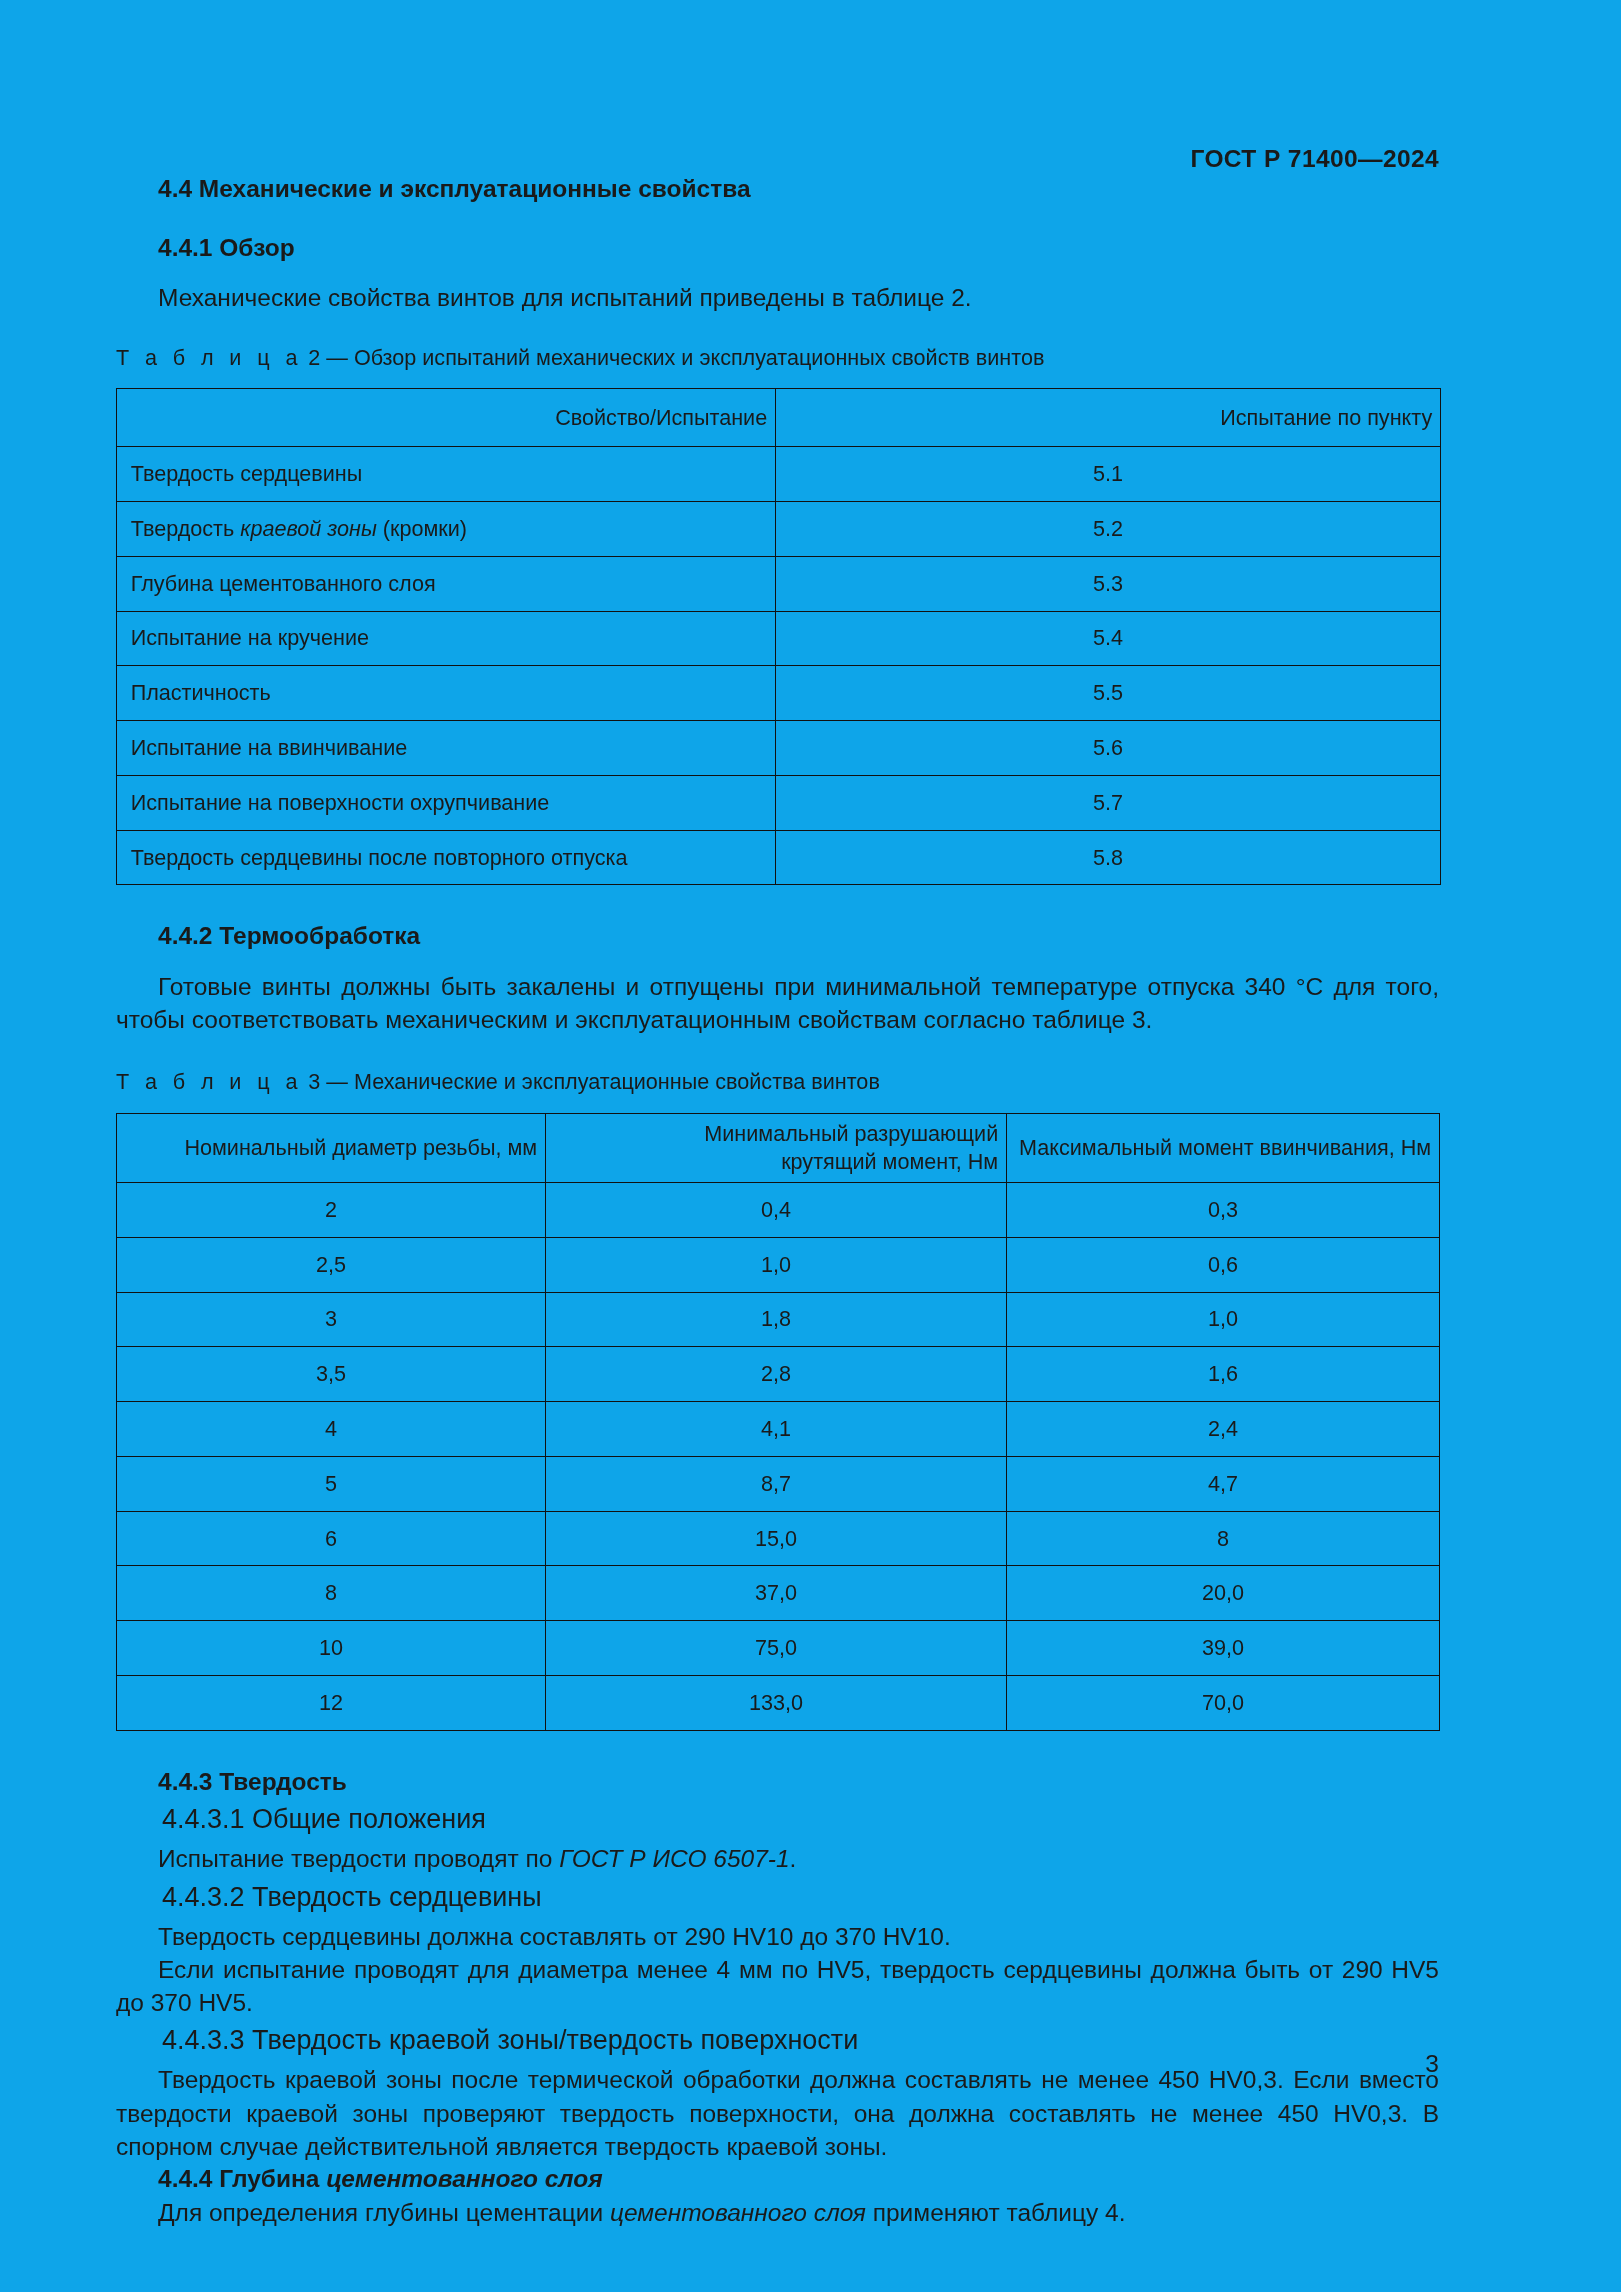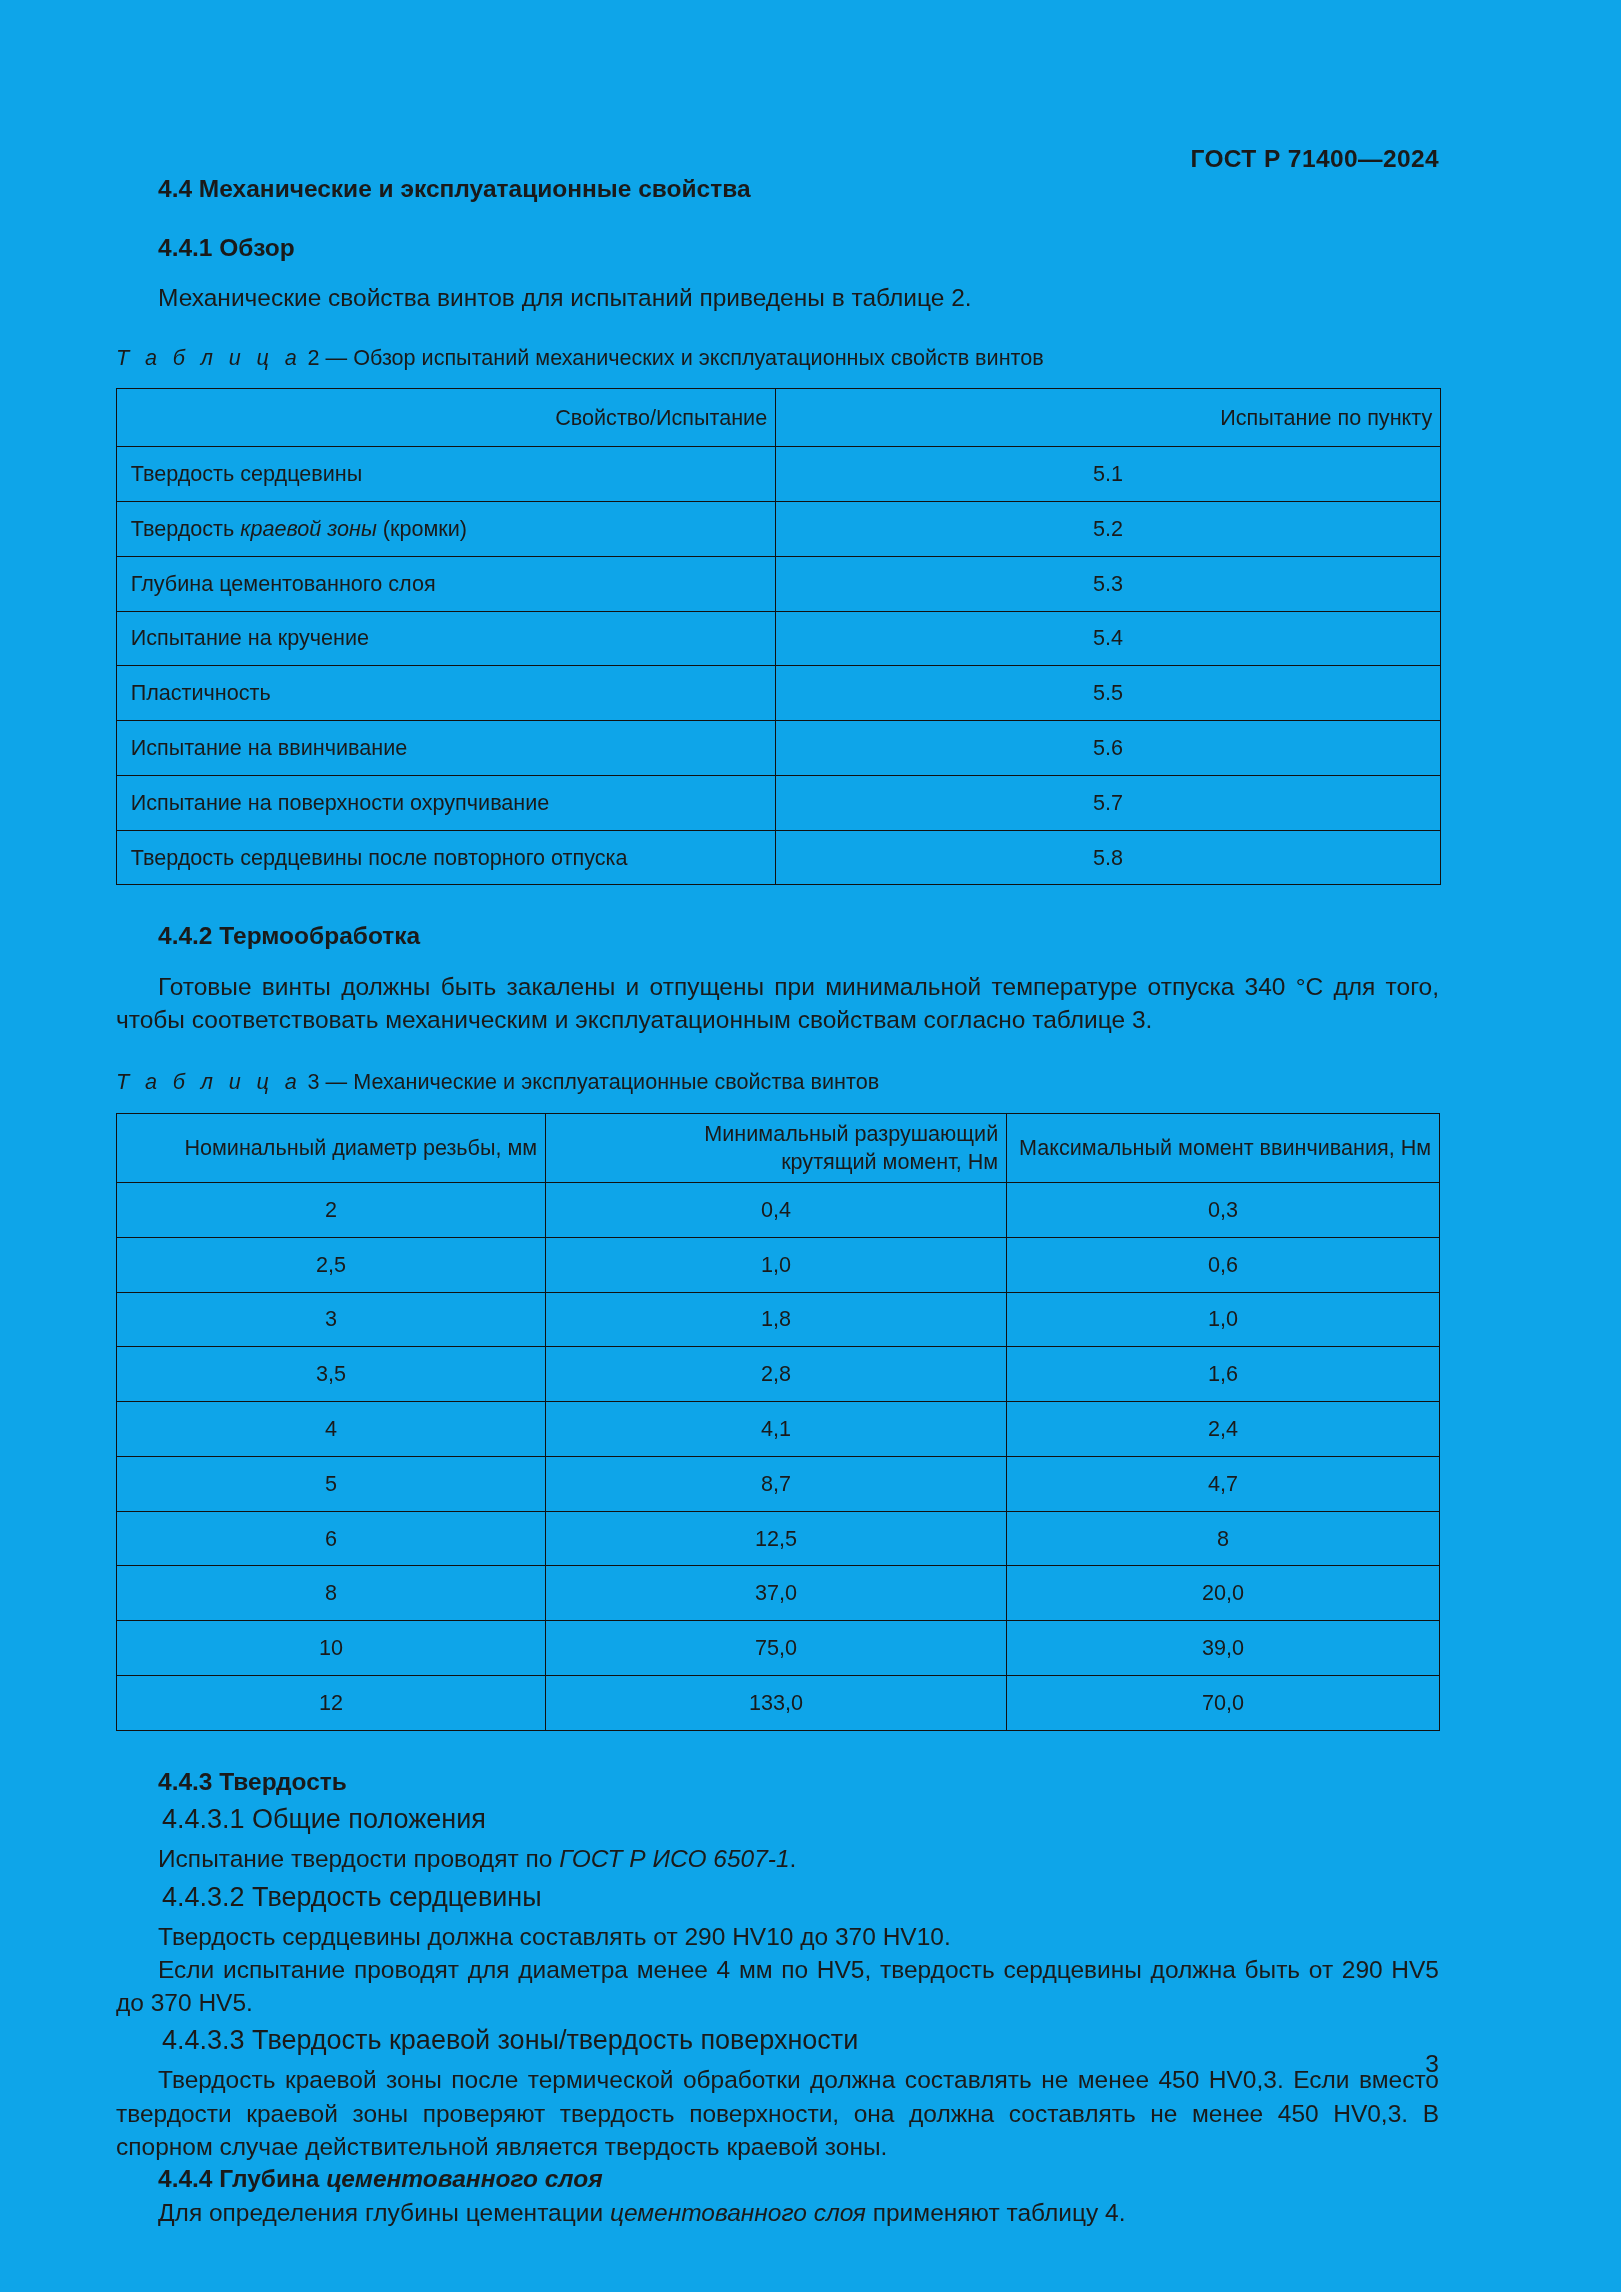--- a/index.html
+++ b/index.html
@@ -77,21 +77,20 @@
 
   
   .tbl-caption {
     font-size: 21.6px;
     margin: 0;
     line-height: 1.3;
     white-space: nowrap;
   }
   .tbl-caption .tword {
     letter-spacing: 4.9px;
-    font-style: italic;
   }
 
   
   table.doc-table {
     border-collapse: collapse;
     width: 1323px;
     table-layout: fixed;
     font-size: 21.6px;
   }
   table.doc-table td,
@@ -253,21 +252,21 @@
           <td class="cell-center">4,1</td>
           <td class="cell-center">2,4</td>
         </tr>
         <tr>
           <td class="cell-center">5</td>
           <td class="cell-center">8,7</td>
           <td class="cell-center">4,7</td>
         </tr>
         <tr>
           <td class="cell-center">6</td>
-          <td class="cell-center">12,5</td>
+          <td class="cell-center">15,0</td>
           <td class="cell-center">8</td>
         </tr>
         <tr>
           <td class="cell-center">8</td>
           <td class="cell-center">37,0</td>
           <td class="cell-center">20,0</td>
         </tr>
         <tr>
           <td class="cell-center">10</td>
           <td class="cell-center">75,0</td>

